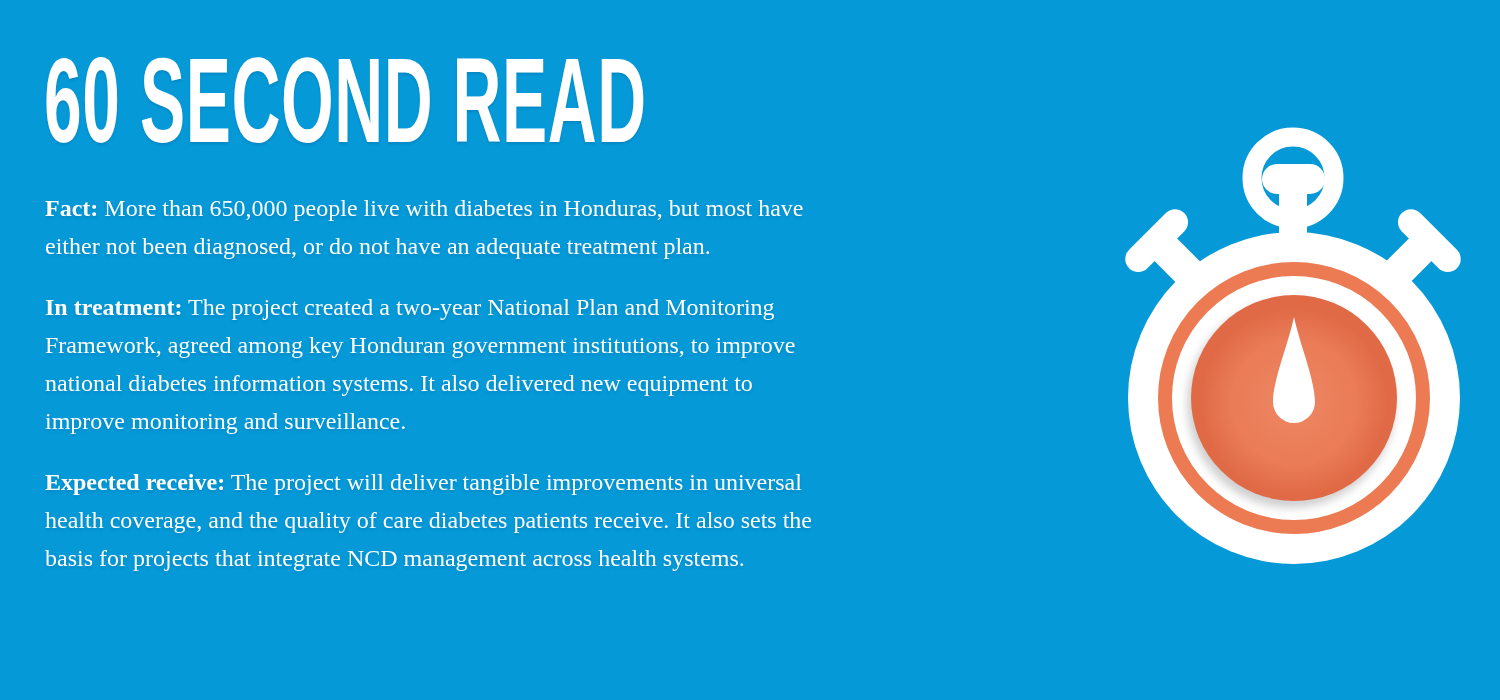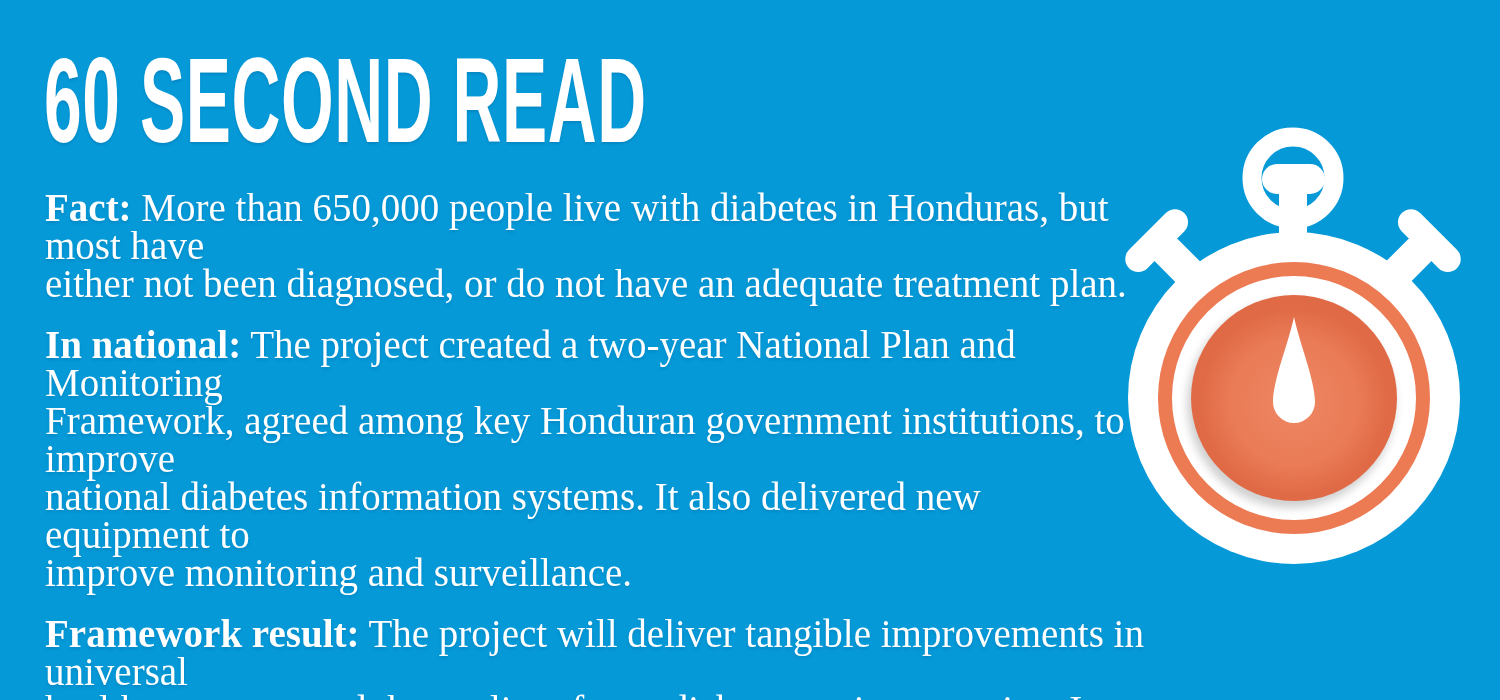--- a/index.html
+++ b/index.html
@@ -28,21 +28,21 @@
     text-shadow: 0 2px 3px rgba(0,40,80,0.15);
   }
   .content {
     position: absolute;
     left: 45px; top: 189px;
     width: 1110px;
     color: #ffffff;
   }
   .content p {
     margin: 0 0 23px 0;
-    font-size: 39px;
+    font-size: 24px;
     line-height: 38px;
     white-space: pre-line;
     text-shadow: 0 2px 3px rgba(0,40,80,0.15);
   }
   .content p .lead { font-weight: bold; }
   .stopwatch {
     position: absolute;
     left: 1114px; top: 120px;
     width: 360px; height: 460px;
   }
@@ -50,25 +50,25 @@
 </head>
 <body>
 
 <div class="page">
 
   <div class="title">60 SECOND READ</div>
 
   <div class="content">
     <p><span class="lead">Fact:</span><span> More than 650,000 people live with diabetes in Honduras, but most have
 either not been diagnosed, or do not have an adequate treatment plan.</span></p>
-    <p><span class="lead">In national:</span><span> The project created a two-year National Plan and Monitoring
+    <p><span class="lead">In treatment:</span><span> The project created a two-year National Plan and Monitoring
 Framework, agreed among key Honduran government institutions, to improve
 national diabetes information systems. It also delivered new equipment to
 improve monitoring and surveillance.</span></p>
-    <p><span class="lead">Framework result:</span><span> The project will deliver tangible improvements in universal
+    <p><span class="lead">Expected receive:</span><span> The project will deliver tangible improvements in universal
 health coverage, and the quality of care diabetes patients receive. It also sets the
 basis for projects that integrate NCD management across health systems.</span></p>
   </div>
 
   <svg class="stopwatch" viewBox="0 0 360 460" xmlns="http://www.w3.org/2000/svg">
     <defs>
       <radialGradient id="dialGrad" cx="50%" cy="52%" r="52%">
         <stop offset="0%" stop-color="#EE8663"></stop>
         <stop offset="58%" stop-color="#EA7C57"></stop>
         <stop offset="87%" stop-color="#E06A46"></stop>

